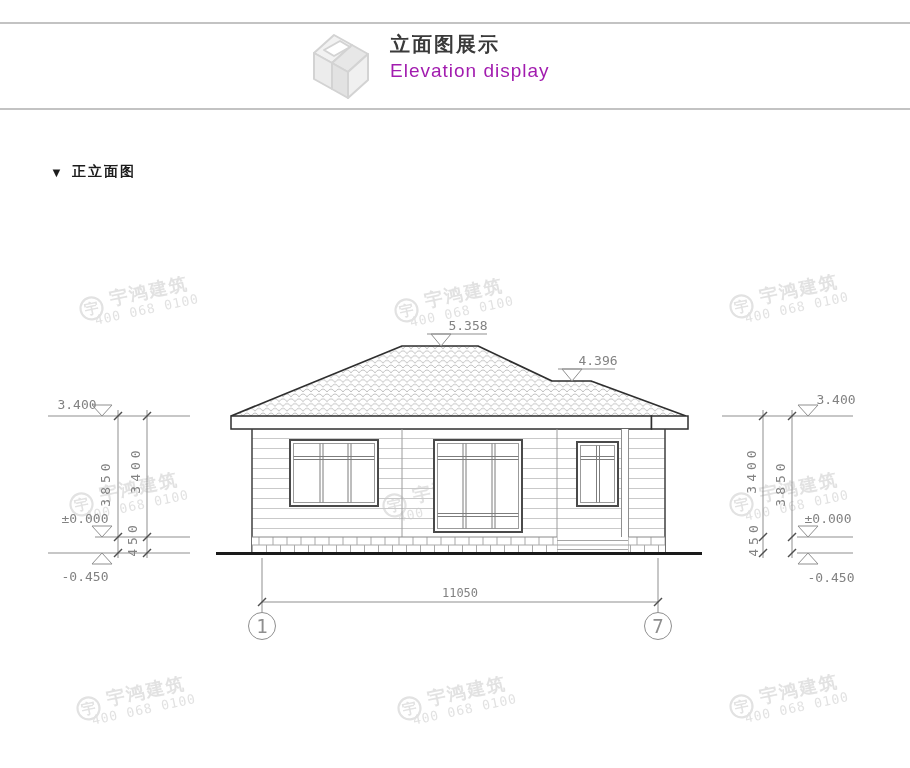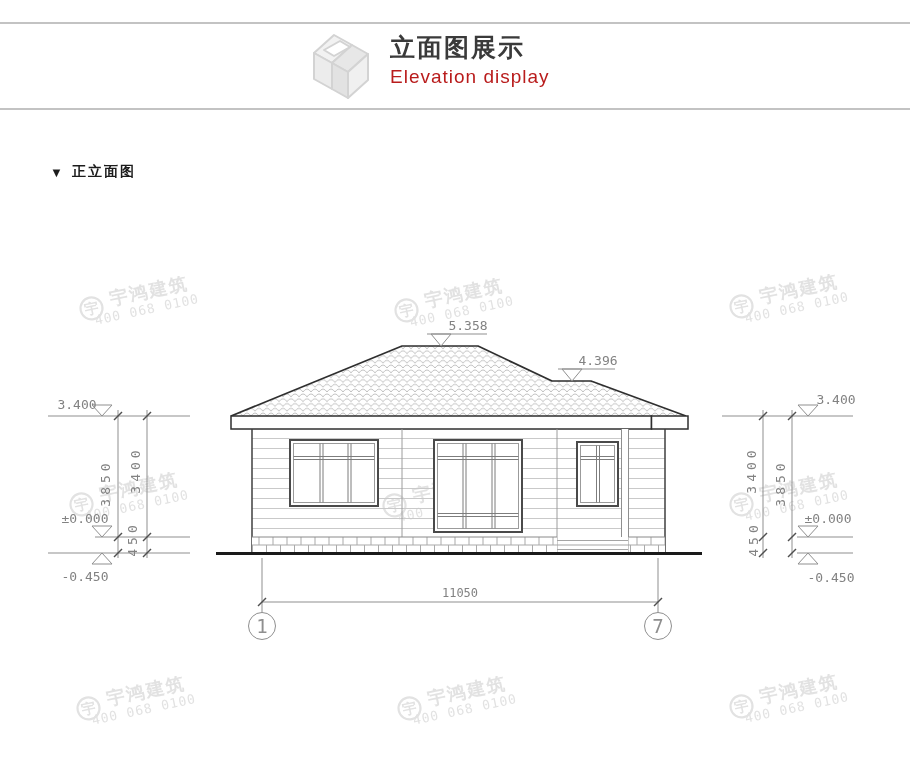--- a/index.html
+++ b/index.html
@@ -2,22 +2,22 @@
 <html><head>
 <meta charset="utf-8">
 <style>
   html,body{margin:0;padding:0;background:#ffffff;}
   body{width:910px;height:768px;position:relative;font-family:"Liberation Sans",sans-serif;overflow:hidden;}
   .hr{position:absolute;left:0;width:910px;height:2px;background:#c3c3c3;}
   #hr-top{top:22px;}
   #hr-bottom{top:108px;}
   #header-icon{position:absolute;left:300px;top:26px;}
   #title-block{position:absolute;left:390px;top:33px;}
-  #page-title{font-size:25px;font-weight:bold;color:#3a3a3a;letter-spacing:2px;line-height:1.15;}
-  #page-subtitle{font-size:19px;color:#b91c1c;letter-spacing:1px;margin-top:4px;}
+  #page-title{font-size:20px;font-weight:bold;color:#3a3a3a;letter-spacing:2px;line-height:1.15;}
+  #page-subtitle{font-size:19px;color:#a21caf;letter-spacing:1px;margin-top:4px;}
   #section-label{position:absolute;left:50px;top:163px;display:flex;align-items:center;gap:9px;color:#1c1c1c;}
   #section-marker{font-size:13px;}
   #section-title{font-size:14px;font-weight:bold;letter-spacing:2px;}
   #drawing-svg{position:absolute;left:0;top:0;}
   text{font-family:"DejaVu Sans Mono",monospace;}
   .dimtxt{fill:#828282;font-size:13px;}
   .dimtxt-sm{fill:#828282;font-size:12px;}
   .rot{letter-spacing:4px;}
   .wmtxt{fill:#e2e2e2;}
 </style>

